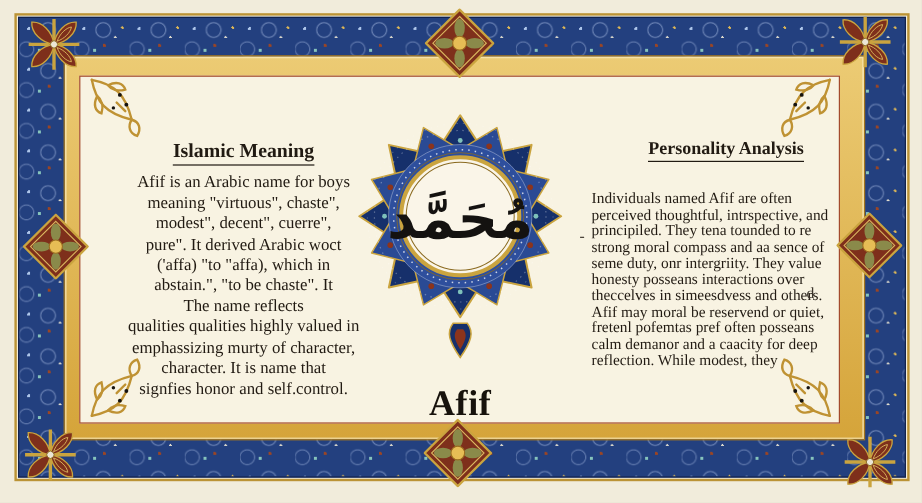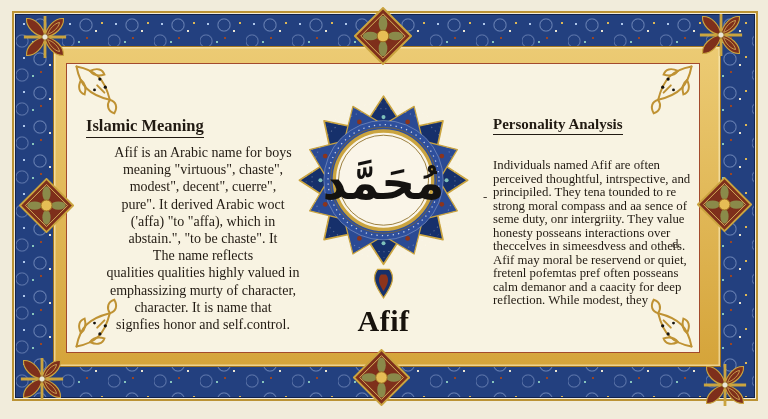--- a/index.html
+++ b/index.html
@@ -32,30 +32,30 @@
   }
   .inner-panel{
     inset:63px 68px 66px 66px;
     background:var(--inner-panel,#f8f3e2);
     border:1.5px solid var(--red-line,#a34a2c);
   }
   
   .col{position:absolute;}
   .col-left{left:86px;top:116px;width:234px;text-align:center;}
   .col-right{left:493px;top:116px;width:224px;text-align:left;}
-  .heading{display:block;text-align:left;font-weight:bold;}
+  .heading{display:block;text-align:center;font-weight:bold;}
   .heading > span{display:inline-block;border-bottom:1.7px solid currentColor;padding-bottom:1px;}
   .col-left .heading{font-size:16.5px;}
   .col-right .heading{font-size:15px;}
   .body-lines{margin-top:6px;}
   .col-right .body-lines{margin-top:24px;}
   .col-left .line{font-size:14px;line-height:17.2px;white-space:nowrap;font-family:Liberation Serif, serif;}
   .col-right .line{font-size:12.8px;line-height:13.5px;white-space:nowrap;}
   .name-title{
-    position:absolute;left:291px;top:304px;width:185px;text-align:center;
+    position:absolute;left:291px;top:320px;width:185px;text-align:center;
     font-size:30px;font-weight:600;letter-spacing:.5px;color:#17120c;
   }
   .artifact{position:absolute;font-size:13px;color:#3a332a;}
   .artifact-d{left:672px;top:236px;}
   .artifact-dash{left:483px;top:189px;}
   
   .ornaments{inset:0;width:768px;height:419px;}
 </style>
 </head>
 <body>

